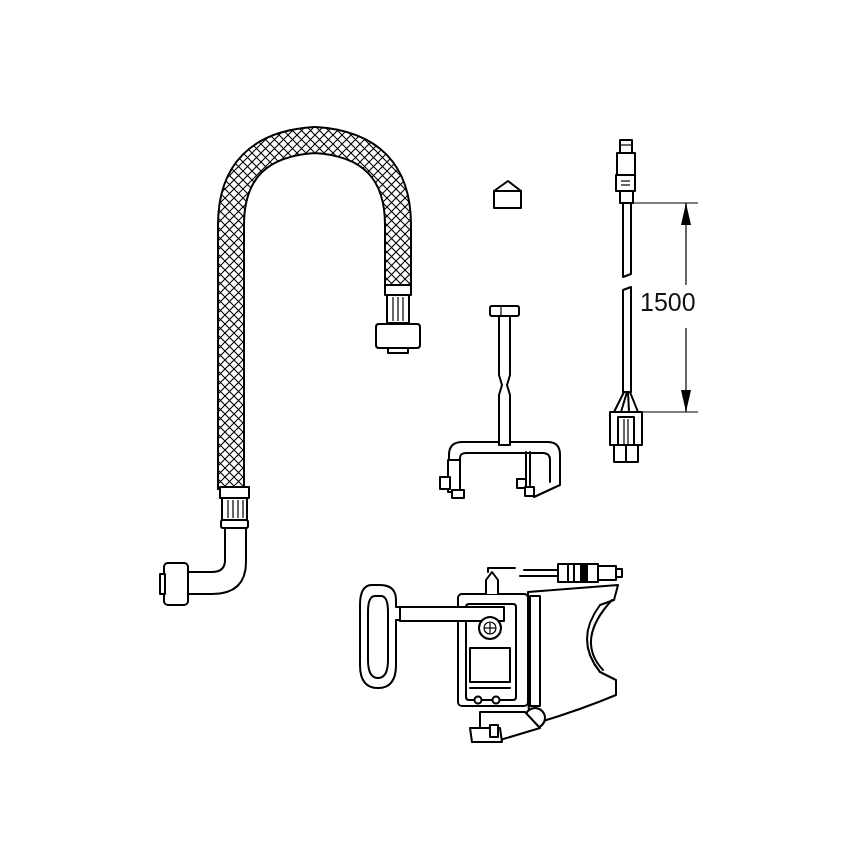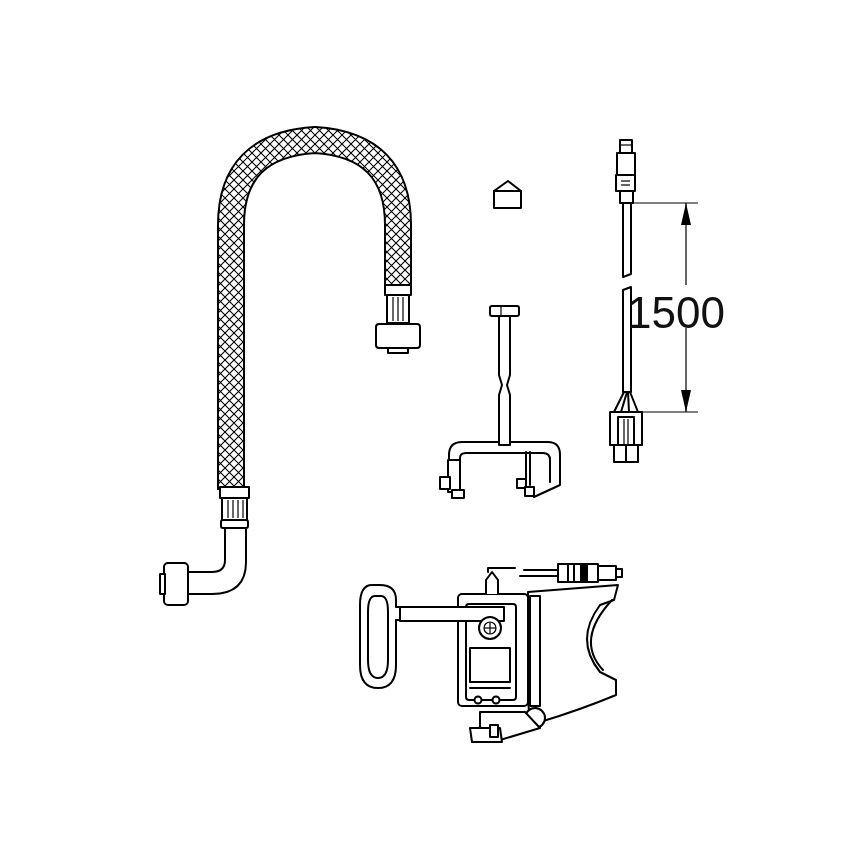--- a/index.html
+++ b/index.html
@@ -1,21 +1,21 @@
 <!DOCTYPE html>
 <html><head>
 <meta charset="utf-8">
 <style>
   html, body { margin: 0; padding: 0; background: #ffffff; }
   body { width: 868px; height: 868px; overflow: hidden; position: relative; font-family: "Liberation Sans", sans-serif; }
   svg { position: absolute; left: 0; top: 0; }
   .ln { fill: none; stroke: #000; stroke-width: 2; stroke-linejoin: round; stroke-linecap: round; }
   .ln-thin { fill: none; stroke: #000; stroke-width: 1.2; }
   .fillw { fill: #fff; stroke: #000; stroke-width: 2; stroke-linejoin: round; }
-  .dim-label { position: absolute; left: 627px; top: 288px; font-size: 44px; color: #111; letter-spacing: 0px; }
+  .dim-label { position: absolute; left: 640px; top: 288px; font-size: 25px; color: #111; letter-spacing: 0px; }
 </style>
 </head>
 <body>
 
 <svg width="868" height="868" viewBox="0 0 868 868">
   <defs>
     <pattern id="mesh" width="9" height="9" patternUnits="userSpaceOnUse">
       <rect width="9" height="9" fill="#fff"></rect>
       <path d="M0 0 L9 9 M9 0 L0 9" stroke="#000" stroke-width="1.1"></path>
     </pattern>

